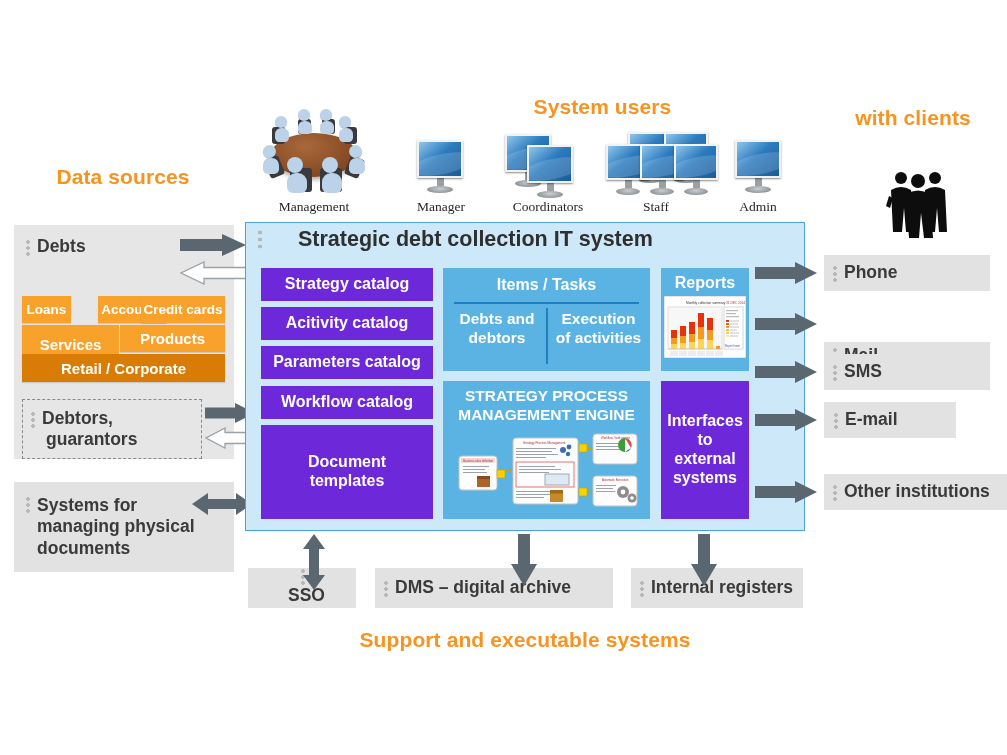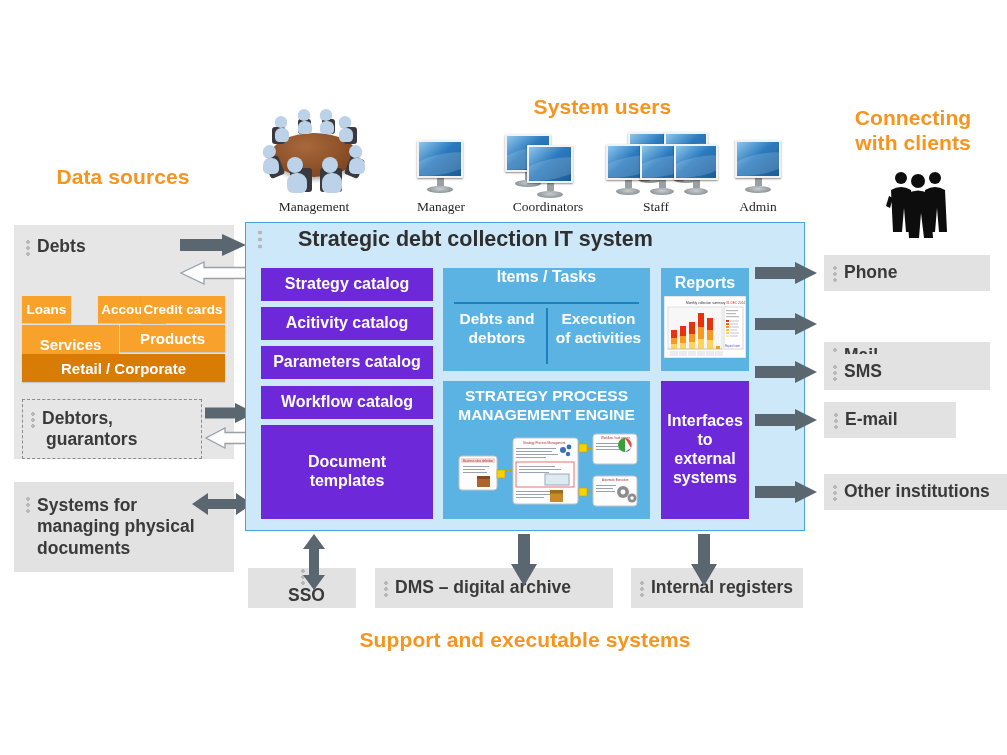--- a/index.html
+++ b/index.html
@@ -111,21 +111,20 @@
 
 <div class="abs section-title" style="left:28px;top:165px;width:190px;font-size:21px;">
   <span>Data sources</span>
 </div>
 
 <div class="abs section-title" style="left:495px;top:95px;width:215px;font-size:21px;">
   <span>System users</span>
 </div>
 
 <div class="abs section-title" style="left:828px;top:106px;width:170px;font-size:21px;">
-  <div>Connecting</div>
   <div>with clients</div>
 </div>
 
 <div class="abs section-title" style="left:300px;top:628px;width:450px;font-size:21px;">
   <span>Support and executable systems</span>
 </div>
 
 <div class="abs" id="meeting-table" style="left:243px;top:105px;width:140px;height:95px;">
   <div class="tabletop" style="left:28px;top:28px;width:86px;height:44px;"></div>
 
@@ -345,21 +344,21 @@
 </div>
 <div class="abs blue-box" style="left:261px;top:386px;width:172px;height:33px;font-size:16px;">
   <span>Workflow catalog</span>
 </div>
 <div class="abs blue-box" style="left:261px;top:425px;width:172px;height:94px;font-size:16px;flex-direction:column;">
   <span>Document</span>
   <span>templates</span>
 </div>
 
 <div class="abs blue-col" style="left:443px;top:268px;width:207px;height:103px;">
-  <div id="items-tasks-title" style="">Items / Tasks</div>
+  <div id="items-tasks-title" style="padding-top:8px;">Items / Tasks</div>
   <div class="it-rule" style="position:absolute;left:11px;top:34px;width:185px;"></div>
   <div class="it-vrule" style="position:absolute;left:103px;top:40px;height:56px;"></div>
   <div class="it-cell" style="position:absolute;left:8px;top:42px;width:92px;">
     <span>
       <span>Debts and</span><br>
       <span>debtors</span>
     </span>
   </div>
   <div class="it-cell" style="position:absolute;left:108px;top:42px;width:95px;">
     <span>

